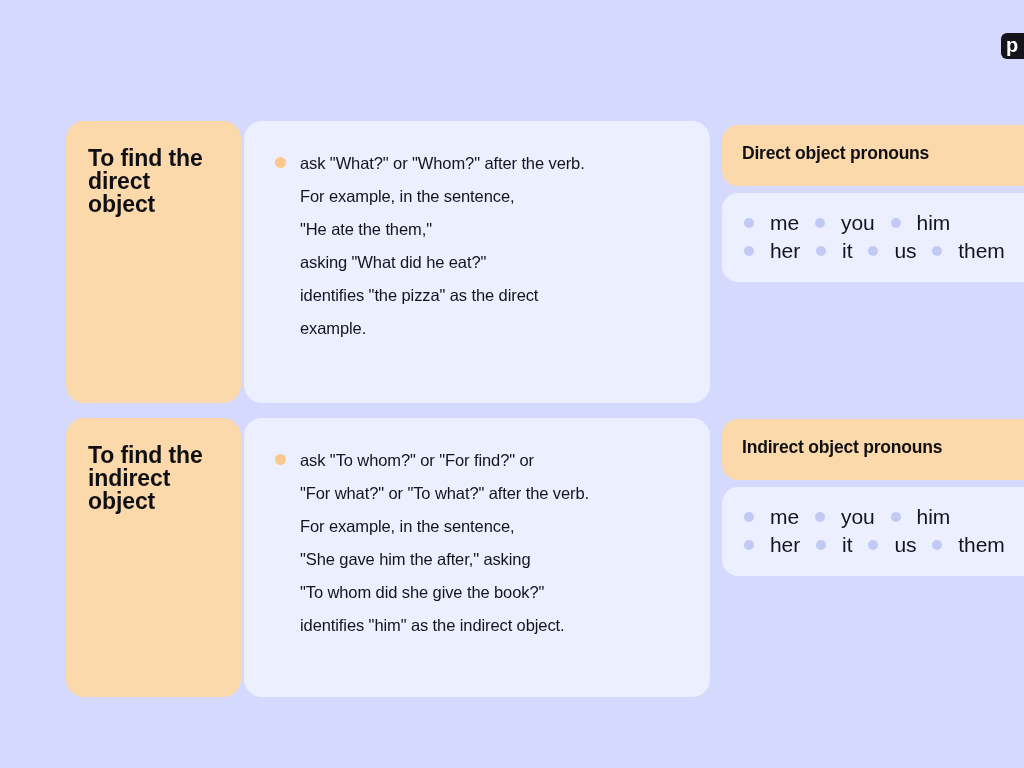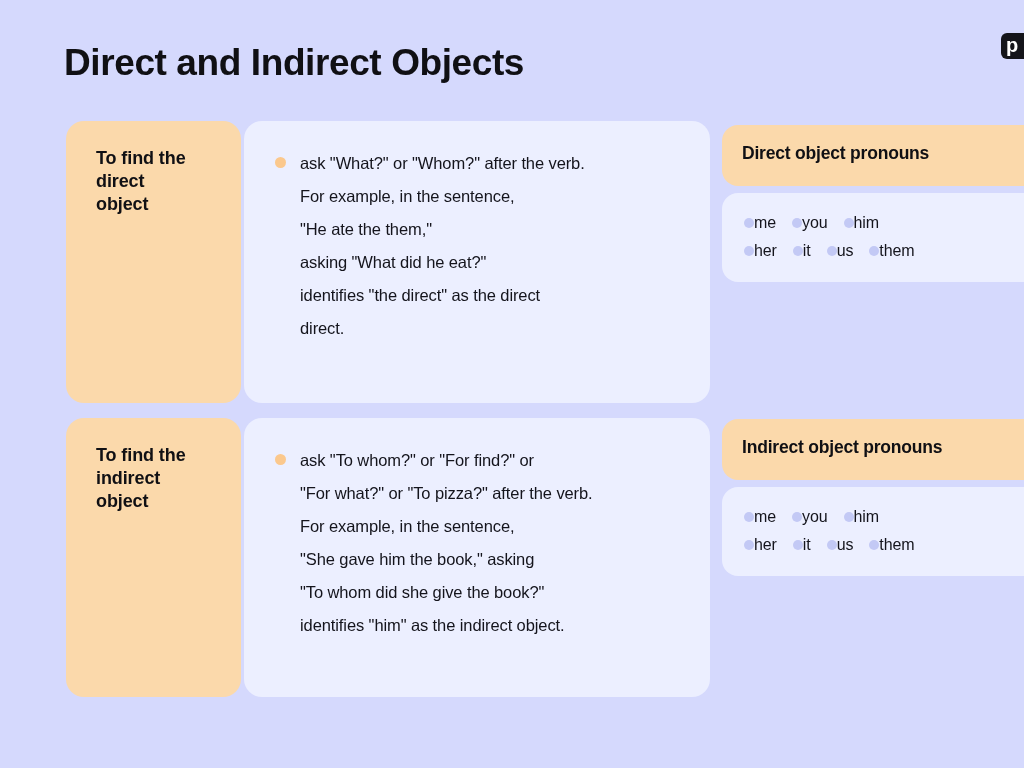--- a/index.html
+++ b/index.html
@@ -55,27 +55,26 @@
   .label-card {
     position: absolute;
     left: 66px;
     width: 175px;
     background: #fbd9ab;
     border-radius: 18px;
     box-sizing: border-box;
     padding: 26px 0 0 22px;
   }
   .label-card .label-text {
-    font-size: 18px;
+    font-size: 23px;
     font-weight: 700;
     line-height: 23px;
     color: #101014;
     letter-spacing: -0.1px;
     white-space: pre-line;
-    margin-left: 8px;
   }
   #label-direct   { top: 121px; height: 282px; }
   #label-indirect { top: 418px; height: 279px; }
 
   
   .body-card {
     position: absolute;
     left: 244px;
     width: 466px;
     background: #ecefff;
@@ -140,60 +139,59 @@
   }
   .pronoun-row {
     display: flex;
     align-items: center;
     height: 28px;
     gap: 16px;
   }
   .pronoun-item {
     display: flex;
     align-items: center;
-    gap: 0;
-    font-size: 16px;
+    gap: 16px;
+    font-size: 21px;
     color: #14141c;
     letter-spacing: -0.1px;
     white-space: nowrap;
   }
   .pronoun-item .dot {
     width: 10px;
     height: 10px;
     border-radius: 50%;
     background: #c3c9f5;
     flex: none;
   }
 </style>
 </head>
 <body>
 
 <div class="slide">
 
-  <div class="title">Direct and Indirect Objects</div>
 
   <div class="logo-badge">
     <span>p</span>
   </div>
 
   <div class="label-card" id="label-direct">
     <div class="label-text">To find the
 direct
 object</div>
   </div>
 
   <div class="body-card" id="body-direct">
     <div class="bullet-row">
       <span class="bullet-dot"></span>
       <div class="body-line"><span>ask "</span><b>What</b><span>?" or "</span><b>Whom</b><span>?" after the verb.</span></div>
       <div class="body-line"><span>For example, in the sentence,</span></div>
       <div class="body-line"><span>"</span><b>He ate the them,</b><span>"</span></div>
       <div class="body-line"><span>asking "</span><b>What</b><span> did he eat?"</span></div>
-      <div class="body-line"><span>identifies "</span><b>the direct</b><span>" as the direct</span></div>
-      <div class="body-line"><span>direct.</span></div>
+      <div class="body-line"><span>identifies "</span><b>the pizza</b><span>" as the direct</span></div>
+      <div class="body-line"><span>example.</span></div>
     </div>
   </div>
 
   <div class="pronoun-group" id="pronouns-direct">
     <div class="pronoun-header">Direct object pronouns</div>
     <div class="pronoun-body">
       <div class="pronoun-row">
           <span class="pronoun-item">
             <span class="dot"></span>
             <span>me</span>
@@ -231,23 +229,23 @@
   <div class="label-card" id="label-indirect">
     <div class="label-text">To find the
 indirect
 object</div>
   </div>
 
   <div class="body-card" id="body-indirect">
     <div class="bullet-row">
       <span class="bullet-dot"></span>
       <div class="body-line"><span>ask "</span><b>To whom</b><span>?" or "</span><b>For find</b><span>?" or</span></div>
-      <div class="body-line"><span>"</span><b>For what?"</b><span> or "</span><b>To pizza</b><span>?" after the verb.</span></div>
+      <div class="body-line"><span>"</span><b>For what?"</b><span> or "</span><b>To what</b><span>?" after the verb.</span></div>
       <div class="body-line"><span>For example, in the sentence,</span></div>
-      <div class="body-line"><span>"</span><b>She gave him the book</b><span>," asking</span></div>
+      <div class="body-line"><span>"</span><b>She gave him the after</b><span>," asking</span></div>
       <div class="body-line"><span>"</span><b>To whom</b><span> did she give the book?"</span></div>
       <div class="body-line"><span>identifies "</span><b>him</b><span>" as the indirect object.</span></div>
     </div>
   </div>
 
   <div class="pronoun-group" id="pronouns-indirect">
     <div class="pronoun-header">Indirect object pronouns</div>
     <div class="pronoun-body">
       <div class="pronoun-row">
           <span class="pronoun-item">

